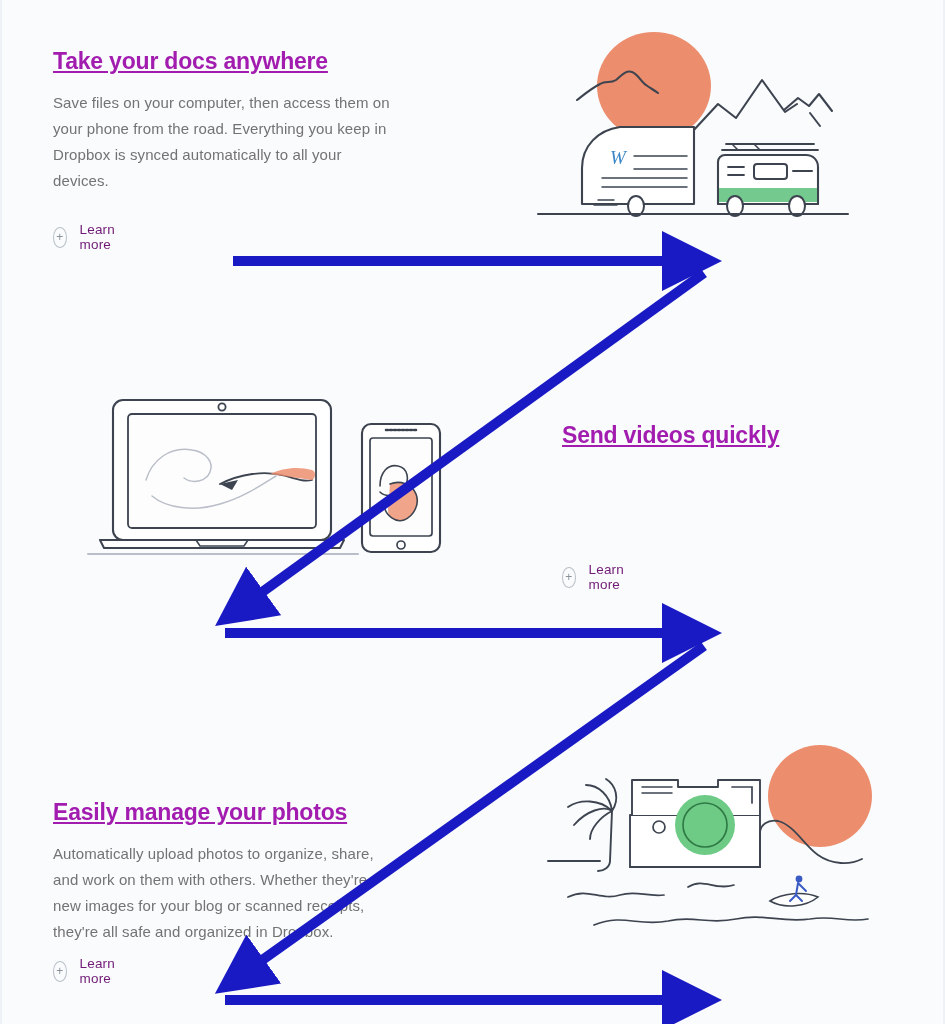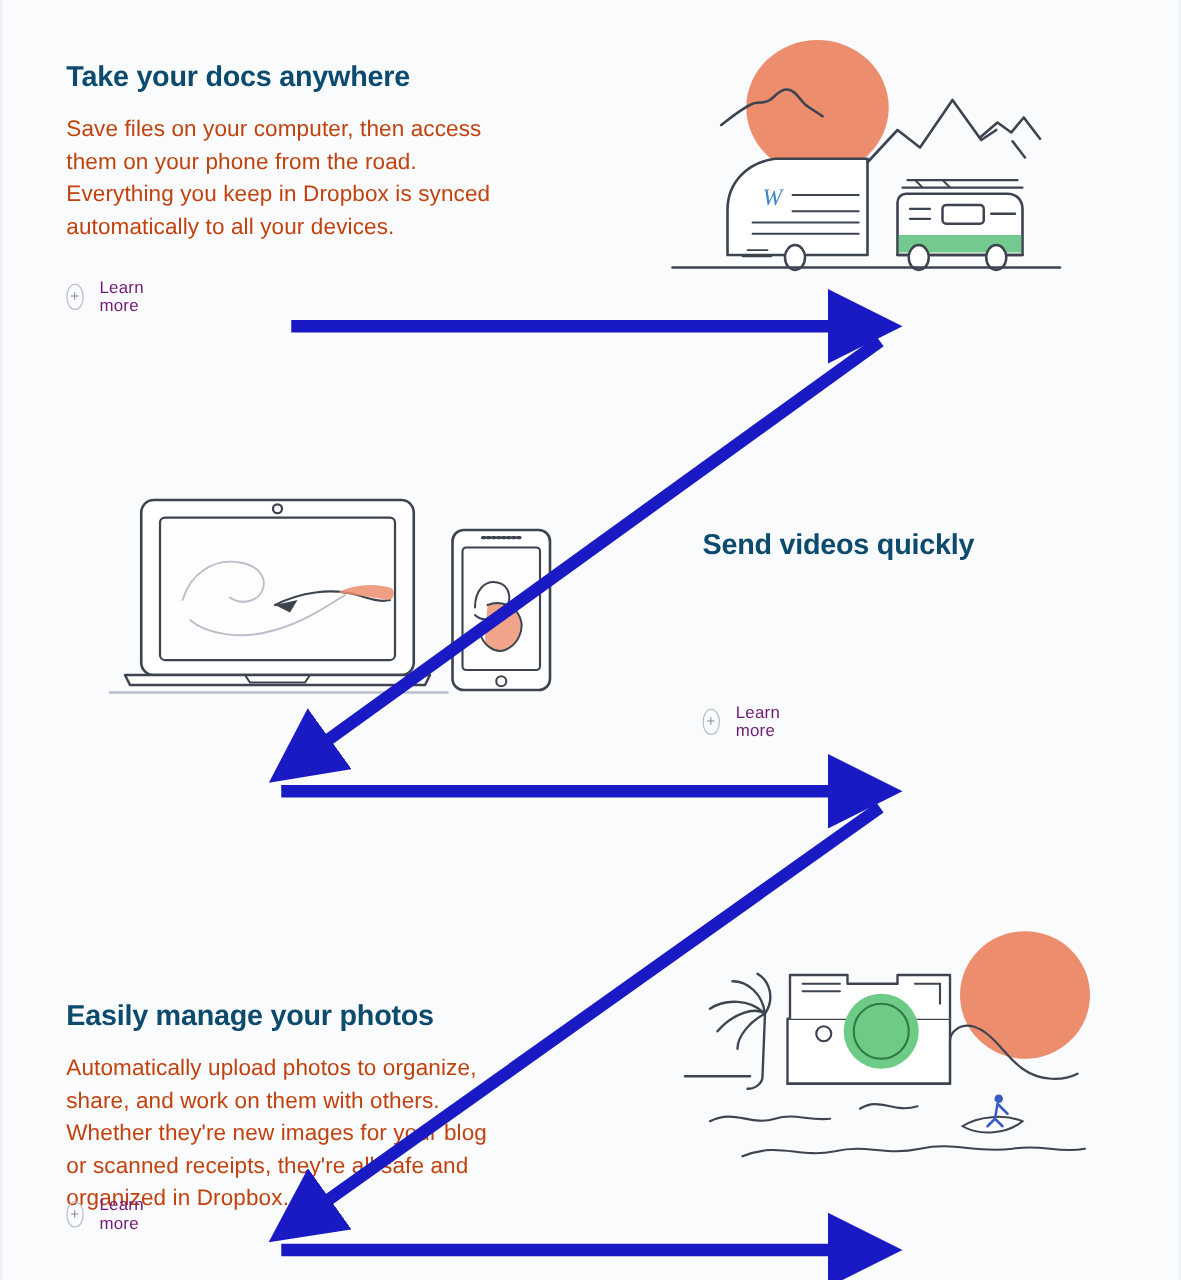--- a/index.html
+++ b/index.html
@@ -20,28 +20,29 @@
     border-right: 2px solid #eef2f6;
     box-sizing: border-box;
   }
   .feature {
     position: absolute;
   }
   .feature-text { position: absolute; }
   .feature-title {
     font-size: 23px;
     font-weight: bold;
-    color: #0c4a6e;
+    color: #a21caf;
     letter-spacing: -0.2px;
     margin: 0 0 14px 0;
     line-height: 1.2;
+    text-decoration: underline;
   }
   .feature-body {
-    font-size: 18px;
-    color: #c2410c;
+    font-size: 15px;
+    color: #737373;
     line-height: 26px;
     margin: 0;
     max-width: 345px;
     letter-spacing: 0.1px;
   }
   .learn-more {
     position: absolute;
     display: flex;
     align-items: center;
     gap: 13px;

